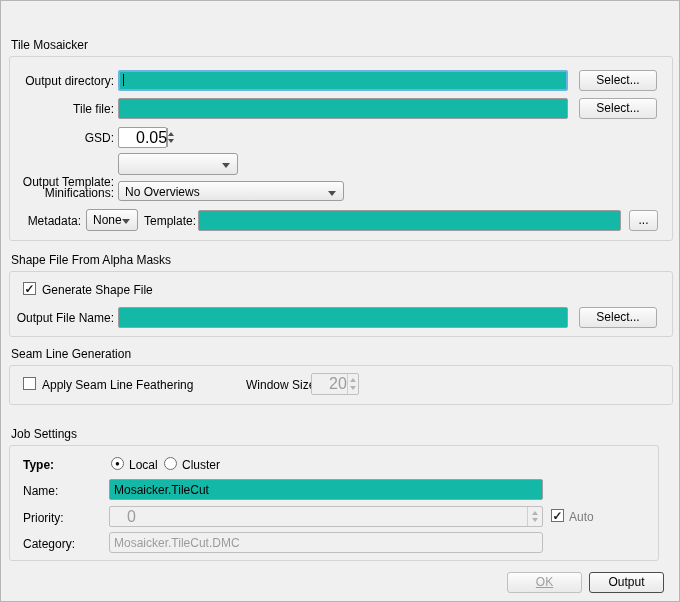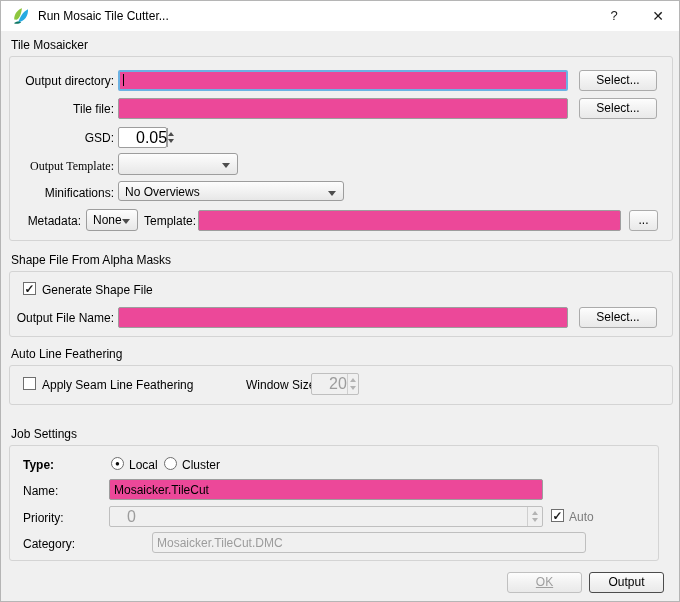--- a/index.html
+++ b/index.html
@@ -16,21 +16,21 @@
   .tb-help{left:598px;}
   .tb-close{left:642px;font-size:14px;}
   
   .glabel{position:absolute;font-size:12px;color:#000;white-space:nowrap;}
   .gbox{position:absolute;border:1px solid #d4d4d4;border-radius:3px;box-sizing:border-box;}
   
   .lbl{position:absolute;font-size:12px;color:#000;white-space:nowrap;}
   .r{left:10px;width:103px;text-align:right;}
   .dim{color:#7c7c7c;}
   
-  .field{position:absolute;box-sizing:border-box;background:#ec4899;border:1px solid #9d9d9d;
+  .field{position:absolute;box-sizing:border-box;background:#14b8a6;border:1px solid #9d9d9d;
          border-radius:2px;font-family:"Liberation Sans",sans-serif;font-size:12px;
          padding:0 4px;margin:0;color:#000;outline:none;}
   .field.focused{border:2px solid #6cb2e3;padding:0 3px;}
   .field:disabled, .field.disabled{background:#f0f0f0;border-color:#bfbfbf;color:#9c9c9c;}
   
   .btn{position:absolute;box-sizing:border-box;border:1px solid #ababab;border-radius:3px;
        background:linear-gradient(180deg,#fdfdfd 0%,#f3f3f3 45%,#e9e9e9 100%);
        font-size:12px;text-align:center;line-height:19px;color:#000;cursor:default;}
   .btn.disabled{color:#9f9f9f;border-color:#c0c0c0;text-decoration:underline;}
   .btn.default{border-color:#4c4c4c;}
@@ -63,30 +63,20 @@
   .radio{position:absolute;width:13px;height:13px;background:#fff;border:1px solid #6e6e6e;
          border-radius:50%;box-sizing:border-box;display:flex;align-items:center;justify-content:center;
          font-size:8px;color:#0a0a0a;line-height:1;}
   .caret{position:absolute;left:4px;top:3px;width:1px;height:12px;background:#000;}
 </style>
 </head>
 <body>
 
 <div class="dialog">
 
-  <div class="titlebar">
-    <svg class="app-icon" viewBox="0 0 20 20">
-      <path d="M3.2 13.5 C3 7.5 7.5 3.2 11 2.2 C10.2 6.5 9.8 11 5.8 13.8 Z" fill="#8dc63f"></path>
-      <path d="M17 3.2 C17.4 10 13.5 15.2 7.2 16.2 C9.2 11 11.2 6.2 17 3.2 Z" fill="#27aae1"></path>
-      <path d="M3 17.2 C5 15.2 8.2 15.2 10.2 16.2 C8 18.2 4.8 18.2 3 17.2 Z" fill="#0f7864"></path>
-    </svg>
-    <span class="win-title">Run Mosaic Tile Cutter...</span>
-    <span class="tb-btn tb-help">?</span>
-    <span class="tb-btn tb-close">✕</span>
-  </div>
 
   <span class="glabel" style="left:10px;top:37px;">Tile Mosaicker</span>
   <div class="gbox" style="left:8px;top:55px;width:664px;height:185px;"></div>
 
   <span class="lbl r" style="top:73px;">Output directory:</span>
   <input class="field focused" style="left: 117px; top: 69px; width: 450px; height: 21px;" value="">
   <div class="caret" style="left:122px;top:73px;"></div>
   <div class="btn" style="left:578px;top:69px;width:78px;height:21px;">Select...</div>
 
   <span class="lbl r" style="top:101px;">Tile file:</span>
@@ -95,21 +85,21 @@
 
   <span class="lbl r" style="top:130px;">GSD:</span>
   <div class="spin" style="left:117px;top:126px;width:49px;height:21px;">
     <span class="val">0.05</span>
     <span class="btns">
       <span class="up"></span>
       <span class="dn"></span>
     </span>
   </div>
 
-  <span class="lbl r" style="top:158px;font-family:Liberation Serif, serif;">Output Template:</span>
+  <span class="lbl r" style="top:174px;">Output Template:</span>
   <div class="combo" style="left:117px;top:152px;width:120px;height:22px;">
     <span></span>
     <span class="arrow"></span>
   </div>
 
   <span class="lbl r" style="top:185px;">Minifications:</span>
   <div class="combo" style="left:117px;top:180px;width:226px;height:20px;">
     <span>No Overviews</span>
     <span class="arrow"></span>
   </div>
@@ -128,21 +118,21 @@
 
   <span class="checkbox" style="left:22px;top:281px;">
     <span>✓</span>
   </span>
   <span class="lbl" style="left:41px;top:282px;">Generate Shape File</span>
 
   <span class="lbl r" style="top:310px;">Output File Name:</span>
   <input class="field" style="left: 117px; top: 306px; width: 450px; height: 21px;" value="">
   <div class="btn" style="left:578px;top:306px;width:78px;height:21px;">Select...</div>
 
-  <span class="glabel" style="left:10px;top:346px;">Auto Line Feathering</span>
+  <span class="glabel" style="left:10px;top:346px;">Seam Line Generation</span>
   <div class="gbox" style="left:8px;top:364px;width:664px;height:40px;"></div>
 
   <span class="checkbox" style="left:22px;top:376px;">
     <span></span>
   </span>
   <span class="lbl" style="left:41px;top:377px;">Apply Seam Line Feathering</span>
 
   <span class="lbl" style="left:245px;top:377px;">Window Size</span>
   <div class="spin disabled" style="left:310px;top:372px;width:48px;height:22px;">
     <span class="val">20</span>
@@ -175,18 +165,18 @@
       <span class="up"></span>
       <span class="dn"></span>
     </span>
   </div>
   <span class="checkbox" style="left:550px;top:508px;">
     <span>✓</span>
   </span>
   <span class="lbl dim" style="left:568px;top:509px;">Auto</span>
 
   <span class="lbl" style="left:22px;top:536px;">Category:</span>
-  <input class="field disabled" disabled="" style="left: 108px; top: 531px; width: 434px; height: 21px; border-radius: 3px; margin-left: 43px;" value="Mosaicker.TileCut.DMC">
+  <input class="field disabled" disabled="" style="left: 108px; top: 531px; width: 434px; height: 21px; border-radius: 3px;" value="Mosaicker.TileCut.DMC">
 
   <div class="btn disabled" style="left:506px;top:571px;width:75px;height:21px;">OK</div>
   <div class="btn default" style="left:588px;top:571px;width:75px;height:21px;">Output</div>
 
 </div>
 
 </body></html>

